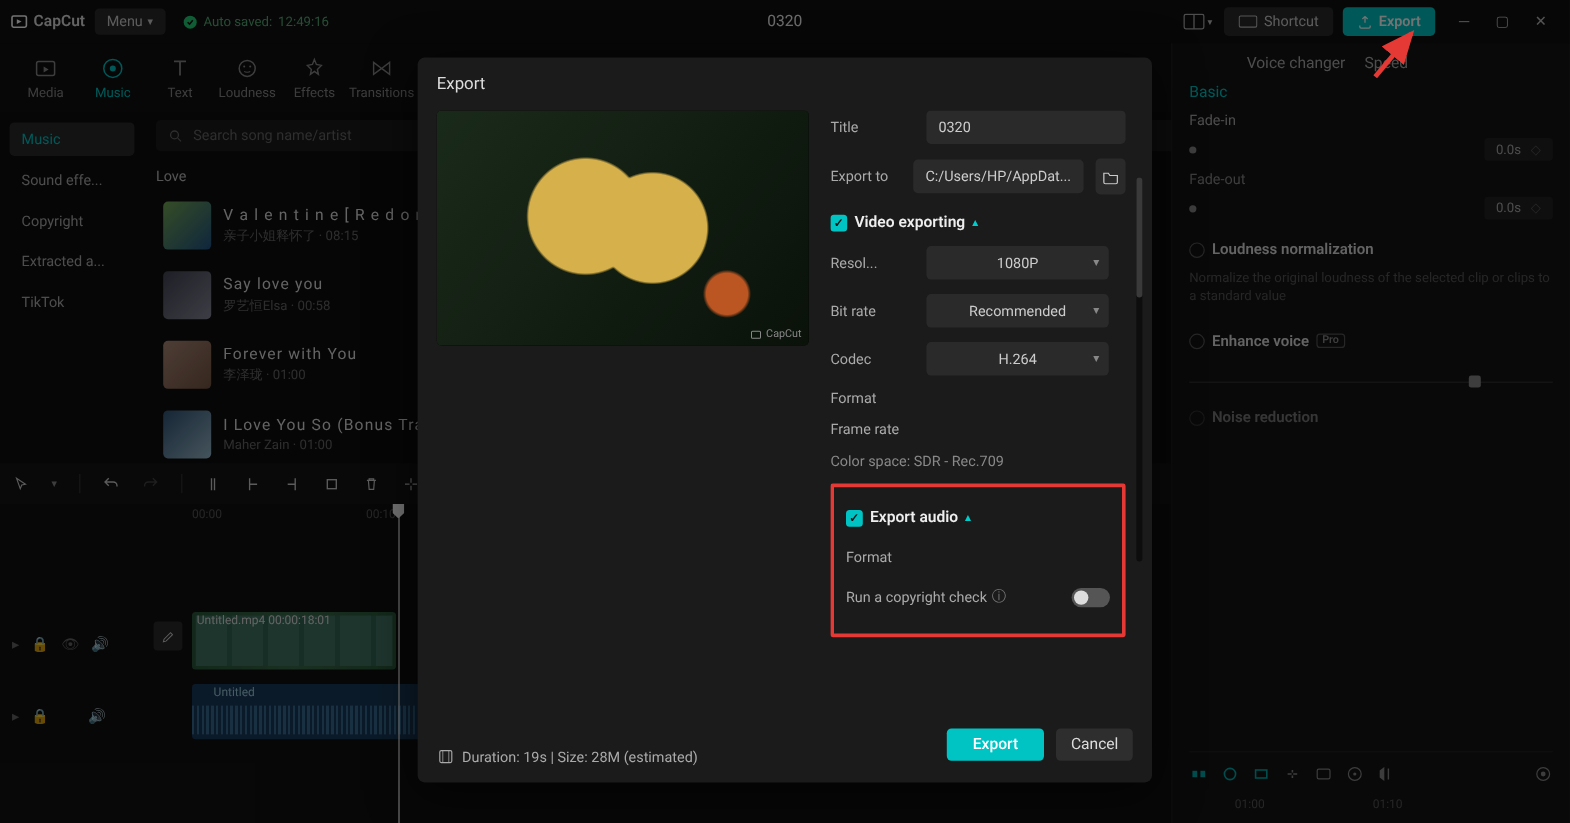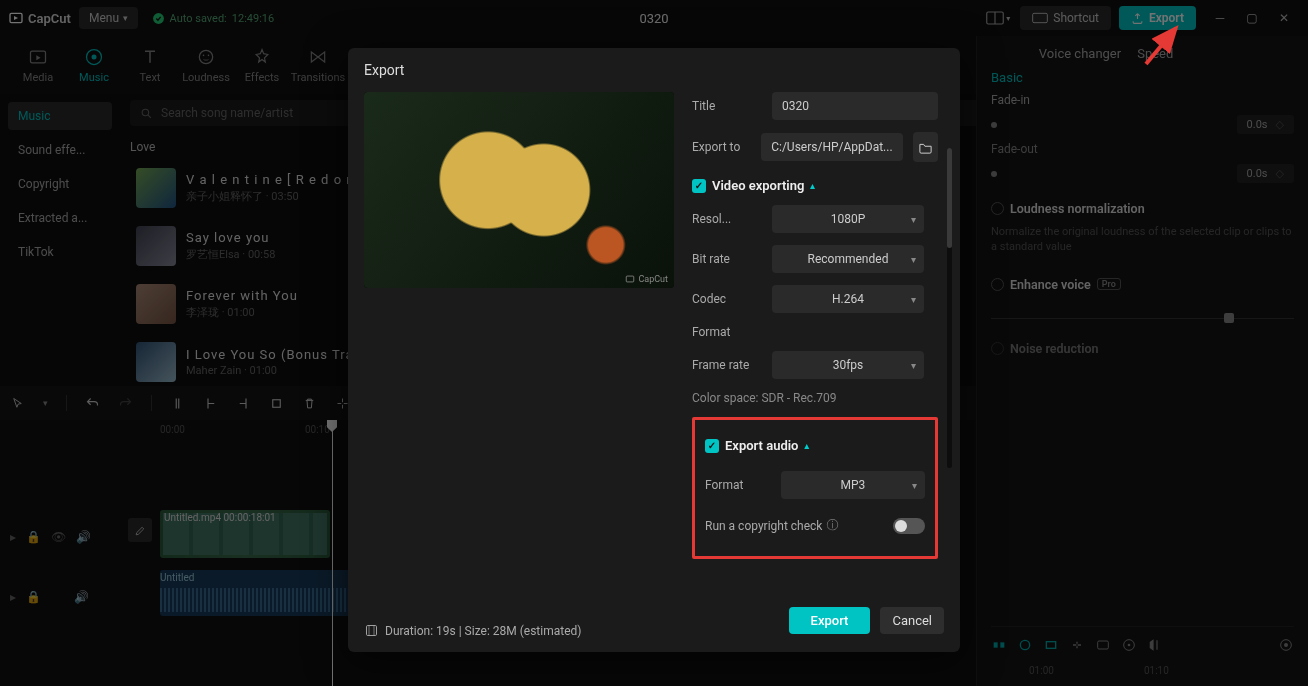--- a/index.html
+++ b/index.html
@@ -65,21 +65,21 @@
   .timeline { position:absolute; left:0; top:420px; right:332px; bottom:0; background:#111; z-index:1; padding:4px 10px;}
   .time-ruler{ color:#555; font-size:10px; display:flex; gap:120px; padding-left:150px;}
   .playhead{ position:absolute; left:332px; top:420px; bottom:0; width:1px; background:#fff; z-index:4;}
   .playhead::before{content:""; position:absolute; top:0; left:-5px; width:10px; height:12px; background:#fff; clip-path:polygon(0 0,100% 0,100% 60%,50% 100%,0 60%);}
   .track-controls{ position:absolute; left:10px; display:flex; gap:10px; color:#666;}
   .tc1{top:110px;} .tc2{top:170px;}
   .clip-video{ position:absolute; left:160px; top:90px; width:170px; height:48px; background:linear-gradient(90deg,#2a5a3a,#3a6a4a,#2a5a3a); border-radius:3px; overflow:hidden;}
   .clip-video::after{content:""; position:absolute; inset:3px; background:repeating-linear-gradient(90deg,#476,#476 26px,#365 26px,#365 30px);}
   .clip-video-label{position:absolute; left:4px; top:2px; color:#ddd; font-size:10px; z-index:2;}
   .clip-audio{ position:absolute; left:160px; top:150px; width:670px; height:46px; background:#1a3a5a; border-radius:3px; overflow:hidden;}
-  .clip-audio-label{position:absolute; left:0; top:2px; color:#9cd; font-size:10px;}
+  .clip-audio-label{position:absolute; left:18px; top:2px; color:#9cd; font-size:10px;}
   .waveform{position:absolute; left:0; right:0; bottom:4px; top:18px; background:repeating-linear-gradient(90deg,#4a8ab8 0 2px, transparent 2px 4px); opacity:.6;}
   .edit-track-btn{ position:absolute; left:128px; top:98px; width:24px; height:24px; background:#2a2a2a; border-radius:3px; display:flex; align-items:center; justify-content:center; color:#bbb;}
 
   
   .modal { position:absolute; left:348px; top:48px; width:612px; height:604px; background:#1b1b1b; border-radius:6px; z-index:30; display:flex; flex-direction:column; box-shadow:0 8px 40px rgba(0,0,0,.6);}
   .modal-title{ padding:14px 16px; color:#ddd; font-size:14px; }
   .modal-body{ flex:1; display:flex; gap:18px; padding:0 16px 0 16px; overflow:hidden;}
   .preview{ width:310px; height:196px; background:#000; border-radius:4px; position:relative; overflow:hidden; flex-shrink:0;}
   .preview-img{ position:absolute; inset:0; background:
      radial-gradient(circle at 40% 45%, #d6b04a 0 22%, transparent 23%),
@@ -246,21 +246,21 @@
           <circle cx="10" cy="10" r="6" fill="none" stroke="#666" stroke-width="2"></circle>
           <line x1="15" y1="15" x2="20" y2="20" stroke="#666" stroke-width="2"></line>
         </svg>
       <span>Search song name/artist</span>
     </div>
     <div class="section-label">Love</div>
     <div class="song-row">
         <div class="song-thumb"></div>
         <div class="song-meta">
           <div class="song-title">V a l e n t i n e  [ R e d o n e ]</div>
-          <div class="song-sub">亲子小姐释怀了 · 03:50</div>
+          <div class="song-sub">亲子小姐释怀了 · 08:15</div>
         </div>
       </div>
     <div class="song-row">
         <div class="song-thumb t2"></div>
         <div class="song-meta">
           <div class="song-title">Say love you</div>
           <div class="song-sub">罗艺恒Elsa · 00:58</div>
         </div>
       </div>
     <div class="song-row">
@@ -480,37 +480,31 @@
           <div class="flabel">Codec</div>
           <div class="fselect">
             <span>H.264</span>
           </div>
         </div>
       <div class="frow">
           <div class="flabel">Format</div>
         </div>
       <div class="frow">
           <div class="flabel">Frame rate</div>
-          <div class="fselect">
-            <span>30fps</span>
-          </div>
         </div>
       <div class="color-note">Color space: SDR - Rec.709</div>
 
       <div class="highlight-box">
         <div class="section-head">
             <div class="checkbox">✓</div>
             <span>Export audio</span>
             <span style="color:#0cc;font-size:9px">▴</span>
           </div>
         <div class="frow">
             <div class="flabel">Format</div>
-            <div class="fselect">
-              <span>MP3</span>
-            </div>
           </div>
         <div class="frow" style="justify-content:space-between">
             <div style="display:flex;align-items:center;gap:4px">
               <span>Run a copyright check</span>
               <span style="color:#777">ⓘ</span>
             </div>
             <div class="toggle"></div>
           </div>
       </div>
     </div>

